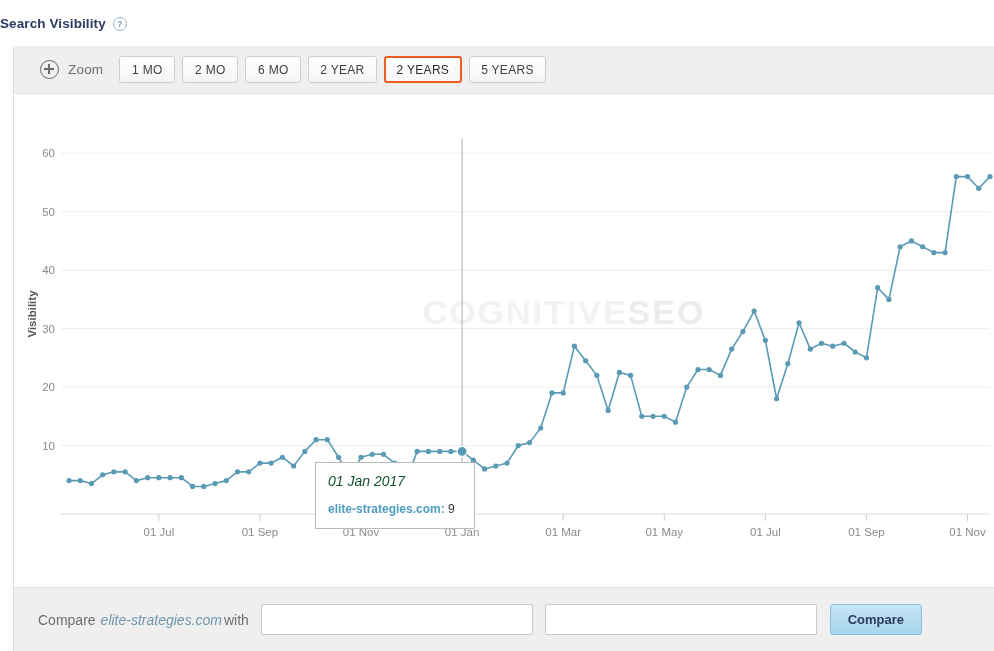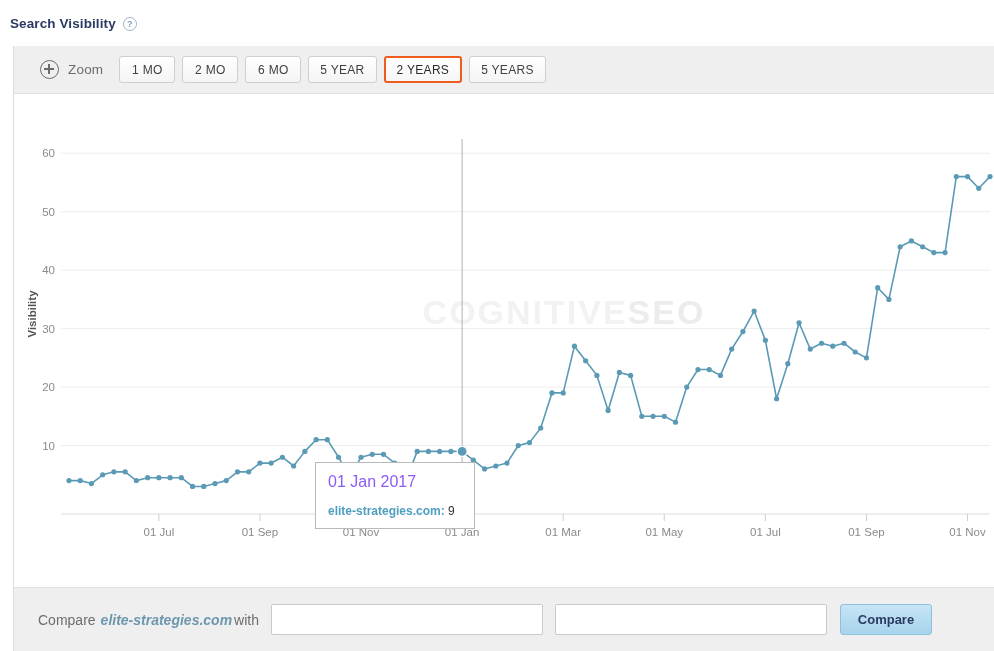--- a/index.html
+++ b/index.html
@@ -8,21 +8,21 @@
     width: 994px; height: 651px;
     background: #ffffff;
     font-family: "Liberation Sans", sans-serif;
     overflow: hidden;
   }
   .page { position: relative; width: 994px; height: 651px; background:#fff; }
 
   
   .panel-header {
     position: absolute; left: 0; top: 0; width: 909px; height: 46px;
-    display: flex; align-items: center; padding-left: 10px;
+    display: flex; align-items: center; 
   }
   .panel-title {
     font-size: 13.5px; font-weight: bold; color: #2b3a62; letter-spacing: .1px;
   }
   .help-icon {
     display: inline-flex; align-items: center; justify-content: center;
     width: 14px; height: 14px; border-radius: 50%;
     border: 1px solid #9fb4c7; color: #7fa3bd;
     font-size: 9px; font-weight: bold; margin-left: 7px;
     font-family: "Liberation Sans", sans-serif; line-height: 1;
@@ -100,33 +100,33 @@
   }
 
   
   .tooltip {
     position: absolute; left: 301px; top: 368px;
     width: 160px; height: 67px;
     background: #ffffff; border: 1px solid #b9b9b9;
     padding: 10px 12px 0 12px;
     font-size: 12px;
   }
-  .tt-date { color: #8b5cf6; font-size: 16px; }
+  .tt-date { font-style: italic; color: #14532d; font-size: 14px; }
   .tt-row { margin-top: 13px; font-size: 12px; }
   .tt-series { color: #4e9ec0; font-weight: bold; }
   .tt-value { color: #333; }
 
   
   .footer {
     position: absolute; left: 0; bottom: 0; width: 981px; height: 64px;
     background: #efefef; border-top: 1px solid #e2e2e2;
     display: flex; align-items: center; padding-left: 24px;
   }
   .cmp-text { font-size: 14px; color: #6d6d6d; }
-  .cmp-domain { color: #6d97ad; font-weight: bold; font-style: italic; }
+  .cmp-domain { color: #6d97ad; font-weight: normal; font-style: italic; }
   .cmp-input {
     height: 31px; width: 272px; margin-left: 12px;
     background: #fff; border: 1px solid #c9c9c9; border-radius: 2px;
     font-family: "Liberation Sans", sans-serif; font-size: 13px;
     padding: 0 8px; color: #333;
   }
   .cmp-btn {
     height: 31px; width: 92px; margin-left: 13px;
     background: linear-gradient(#c6e5f5, #a7d3ec);
     border: 1px solid #8fc0dc; border-radius: 3px;
@@ -145,21 +145,21 @@
   </div>
 
   <div class="card">
 
     <div class="toolbar">
       <span class="zoom-icon"></span>
       <span class="zoom-label">Zoom</span>
       <button class="range-btn">1 MO</button>
       <button class="range-btn">2 MO</button>
       <button class="range-btn">6 MO</button>
-      <button class="range-btn">5 YEAR</button>
+      <button class="range-btn">2 YEAR</button>
       <button class="range-btn active">2 YEARS</button>
       <button class="range-btn">5 YEARS</button>
     </div>
 
     <div class="plot-wrap">
 
       <div class="watermark">
         <div class="wm-text">
           <span class="wm-a">COGNITIVE</span><span class="wm-b">SEO</span>
         </div>

